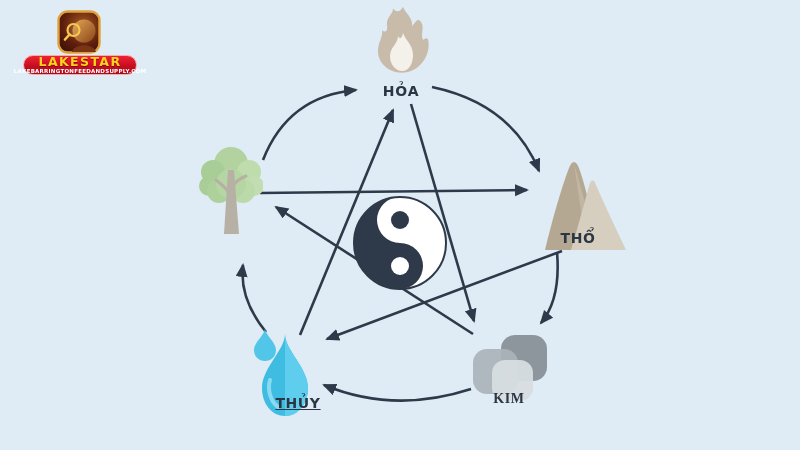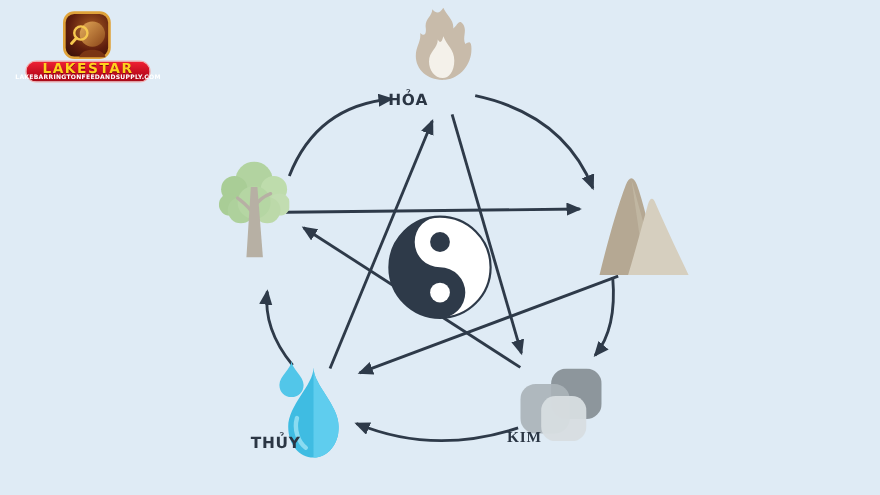--- a/index.html
+++ b/index.html
@@ -1,21 +1,21 @@
 <!DOCTYPE html>
 <html><head>
 <meta charset="utf-8">
 <style>
   html,body{margin:0;padding:0;}
   body{font-family:"DejaVu Sans","Liberation Sans",sans-serif;}
   #stage{position:relative;width:800px;height:450px;background:#dfebf5;overflow:hidden;}
   .abs{position:absolute;}
   
   .elem-label{
-    position:absolute;width:96px;text-align:left;
+    position:absolute;width:96px;text-align:center;
     font-size:14px;font-weight:700;color:#2b3644;letter-spacing:.6px;
   }
   
   #logo-icon{position:absolute;left:57px;top:10px;width:44px;height:44px;cursor:pointer;}
   #logo-pill{
     position:absolute;left:23px;top:55px;width:114px;height:20px;box-sizing:border-box;
     border-radius:14px;border:1px solid #f2aeae;
     background:linear-gradient(180deg,#ef2133 0%,#c60e20 55%,#a80a19 100%);
     display:flex;flex-direction:column;align-items:center;justify-content:center;
     cursor:pointer;
@@ -96,35 +96,36 @@
     <path d="M26 26 C29 34 36 38 36 48 C36 58 31 64 25.5 64 C18 64 13 57 13 49
              C13 40 21 37 21 29 C23 33 25 31 26 26 Z" fill="#f4f1ea"></path>
   </svg>
   <div class="elem-label" style="left:353px;top:83px;">HỎA</div>
 
   <svg class="abs" style="left:543px;top:153px;" width="90" height="98" viewBox="0 0 90 98">
     <path d="M2 97 C9 68 18 36 26 15 C29 7 33 7 36 15 C43 34 50 66 55 97 Z" fill="#b5a893"></path>
     <path d="M31 10 L55 97 L43 97 C40 70 35 38 31 10 Z" fill="#c3b9a5" opacity="0.8"></path>
     <path d="M28 97 C36 70 42 48 46 33 C48 26 51 26 53 32 C62 53 74 78 83 97 Z" fill="#d6cfbf"></path>
   </svg>
+  <div class="elem-label" style="left:530px;top:230px;">THỔ</div>
 
   <svg class="abs" style="left:473px;top:335px;" width="74" height="70" viewBox="0 0 74 70">
     <rect x="28" y="0" width="46" height="46" rx="14" fill="#8d969c"></rect>
     <rect x="0" y="14" width="45" height="45" rx="14" fill="#aab3b8" opacity="0.92"></rect>
     <rect x="19" y="25" width="41" height="41" rx="13" fill="#d7dde0" opacity="0.95"></rect>
   </svg>
   <div class="elem-label" style="left:461px;top:391px;font-family:Liberation Serif, serif;">KIM</div>
 
   <svg class="abs" style="left:252px;top:328px;" width="56" height="92" viewBox="0 0 56 92">
     <path d="M13 0 C13 7 2 14 2 22 C2 28.6 6.9 33 13 33 C19.1 33 24 28.6 24 22 C24 14 13 7 13 0 Z" fill="#52c6e9"></path>
     <path d="M33 6 C33 22 10 40 10 60 C10 76 20 88 33 88 C46 88 56 76 56 60 C56 40 33 22 33 6 Z" fill="#3fbce2"></path>
     <path d="M33 6 C33 22 56 40 56 60 C56 76 46 88 33 88 Z" fill="#5fcdee"></path>
     <path d="M18 52 C15 62 19 74 26 79" stroke="#8adbf1" stroke-width="4" fill="none" stroke-linecap="round"></path>
   </svg>
-  <div class="elem-label" style="left:228px;top:395px;">THỦY</div>
+  <div class="elem-label" style="left:250px;top:395px;text-decoration:underline;">THỦY</div>
 
   <svg class="abs" style="left:199px;top:144px;" width="64" height="90" viewBox="0 0 64 90">
     <circle cx="32" cy="20" r="17" fill="#b2d3a0"></circle>
     <circle cx="14" cy="28" r="12" fill="#a9cd96"></circle>
     <circle cx="50" cy="28" r="12" fill="#bedcac"></circle>
     <circle cx="10" cy="42" r="10" fill="#a9cd96"></circle>
     <circle cx="55" cy="42" r="10" fill="#c2ddb1"></circle>
     <circle cx="20" cy="47" r="12" fill="#aed19c"></circle>
     <circle cx="44" cy="47" r="12" fill="#bcd9a9"></circle>
     <circle cx="32" cy="40" r="15" fill="#b5d6a3"></circle>

